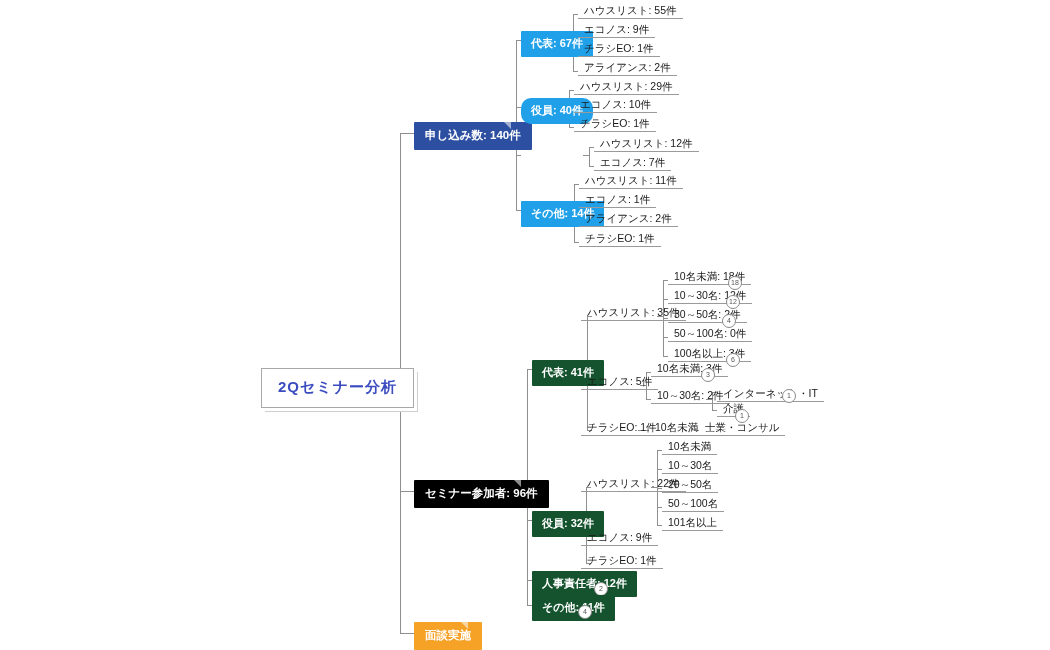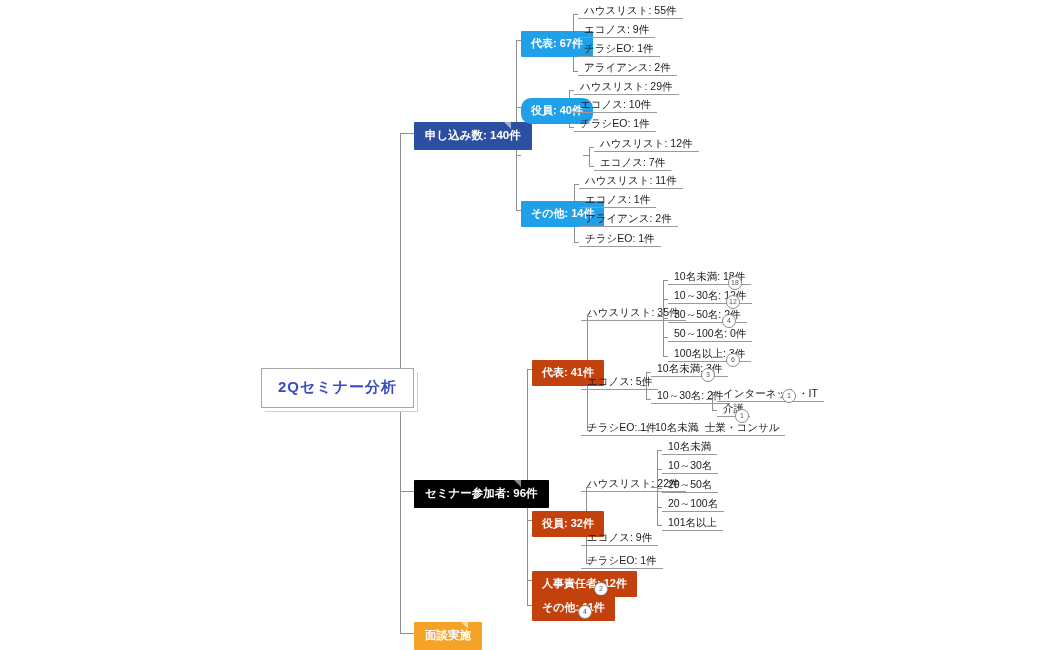--- a/index.html
+++ b/index.html
@@ -48,21 +48,21 @@
     color: #ffffff;
     font-size: 11px;
     font-weight: bold;
     padding: 5px 10px 6px 10px;
     border-radius: 1px;
   }
   .filled.lvl1 { font-size: 11.5px; padding: 6px 11px 7px 11px; }
   .blue-dark { background: #2d4fa2; }
   .blue-light { background: #20a0e8; }
   .green-dark { background: #000000; }
-  .green-mid  { background: #c2410c; }
+  .green-mid  { background: #14532d; }
   .orange     { background: #f5a226; }
   .fold {
     position: absolute;
     right: 0; top: 0;
     width: 0; height: 0;
     border-left: 7px solid transparent;
     border-top: 7px solid rgba(255,255,255,0.55);
   }
   
   .leaf {
@@ -244,21 +244,21 @@
 
   <div class="node leaf" style="left:581px; top:419px;">チラシEO: 1件</div>
   <div class="node leaf" style="left:649px; top:419px;">10名未満</div>
   <div class="node leaf" style="left:699px; top:419px;">士業・コンサル</div>
 
   <div class="node filled green-mid" style="left:532px; top:511px;">役員: 32件</div>
   <div class="node leaf" style="left:581px; top:475px;">ハウスリスト: 22件</div>
   <div class="node leaf" style="left:662px; top:438px;">10名未満</div>
   <div class="node leaf" style="left:662px; top:457px;">10～30名</div>
   <div class="node leaf" style="left:662px; top:476px;">20～50名</div>
-  <div class="node leaf" style="left:662px; top:495px;">20～100名</div>
+  <div class="node leaf" style="left:662px; top:495px;">50～100名</div>
   <div class="node leaf" style="left:662px; top:514px;">101名以上</div>
   <div class="node leaf" style="left:581px; top:529px;">エコノス: 9件</div>
   <div class="node leaf" style="left:581px; top:552px;">チラシEO: 1件</div>
 
   <div class="node filled green-mid" style="left:532px; top:571px;">人事責任者: 12件</div>
   <div class="badge" style="left:594px; top:582px;">2</div>
 
   <div class="node filled green-mid" style="left:532px; top:595px;">その他: 11件</div>
   <div class="badge" style="left:578px; top:605px;">4</div>
 

